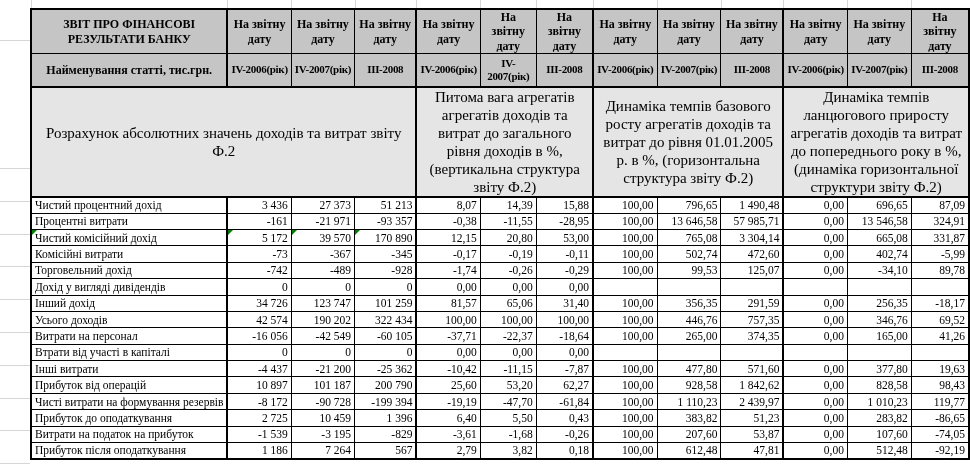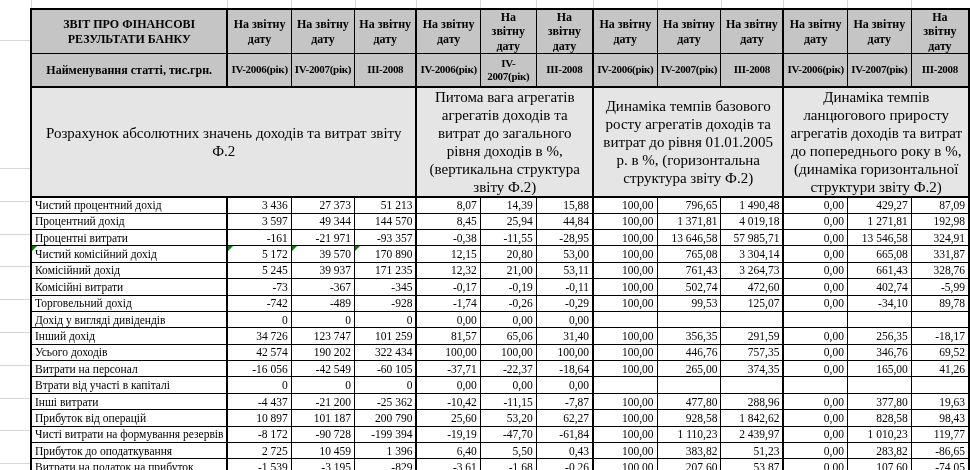--- a/index.html
+++ b/index.html
@@ -127,37 +127,22 @@
           <td class="num bl2">3 436</td>
           <td class="num">27 373</td>
           <td class="num">51 213</td>
           <td class="num bl2">8,07</td>
           <td class="num">14,39</td>
           <td class="num">15,88</td>
           <td class="num bl2">100,00</td>
           <td class="num">796,65</td>
           <td class="num">1 490,48</td>
           <td class="num bl2">0,00</td>
-          <td class="num">429,27</td>
+          <td class="num">696,65</td>
           <td class="num br2">87,09</td>
-        </tr>
-        <tr>
-          <td class="lbl bl2">Процентний  дохід</td>
-          <td class="num bl2">3 597</td>
-          <td class="num">49 344</td>
-          <td class="num">144 570</td>
-          <td class="num bl2">8,45</td>
-          <td class="num">25,94</td>
-          <td class="num">44,84</td>
-          <td class="num bl2">100,00</td>
-          <td class="num">1 371,81</td>
-          <td class="num">4 019,18</td>
-          <td class="num bl2">0,00</td>
-          <td class="num">1 271,81</td>
-          <td class="num br2">192,98</td>
         </tr>
         <tr>
           <td class="lbl bl2">Процентні витрати</td>
           <td class="num bl2">-161</td>
           <td class="num">-21 971</td>
           <td class="num">-93 357</td>
           <td class="num bl2">-0,38</td>
           <td class="num">-11,55</td>
           <td class="num">-28,95</td>
           <td class="num bl2">100,00</td>
@@ -176,35 +161,20 @@
           <td class="num">20,80</td>
           <td class="num">53,00</td>
           <td class="num bl2">100,00</td>
           <td class="num">765,08</td>
           <td class="num">3 304,14</td>
           <td class="num bl2">0,00</td>
           <td class="num">665,08</td>
           <td class="num br2">331,87</td>
         </tr>
         <tr>
-          <td class="lbl bl2">Комісійний дохід</td>
-          <td class="num bl2">5 245</td>
-          <td class="num">39 937</td>
-          <td class="num">171 235</td>
-          <td class="num bl2">12,32</td>
-          <td class="num">21,00</td>
-          <td class="num">53,11</td>
-          <td class="num bl2">100,00</td>
-          <td class="num">761,43</td>
-          <td class="num">3 264,73</td>
-          <td class="num bl2">0,00</td>
-          <td class="num">661,43</td>
-          <td class="num br2">328,76</td>
-        </tr>
-        <tr>
           <td class="lbl bl2">Комісійні витрати</td>
           <td class="num bl2">-73</td>
           <td class="num">-367</td>
           <td class="num">-345</td>
           <td class="num bl2">-0,17</td>
           <td class="num">-0,19</td>
           <td class="num">-0,11</td>
           <td class="num bl2">100,00</td>
           <td class="num">502,74</td>
           <td class="num">472,60</td>
@@ -305,21 +275,21 @@
         <tr>
           <td class="lbl bl2">Інші витрати</td>
           <td class="num bl2">-4 437</td>
           <td class="num">-21 200</td>
           <td class="num">-25 362</td>
           <td class="num bl2">-10,42</td>
           <td class="num">-11,15</td>
           <td class="num">-7,87</td>
           <td class="num bl2">100,00</td>
           <td class="num">477,80</td>
-          <td class="num">288,96</td>
+          <td class="num">571,60</td>
           <td class="num bl2">0,00</td>
           <td class="num">377,80</td>
           <td class="num br2">19,63</td>
         </tr>
         <tr>
           <td class="lbl bl2">Прибуток від операцій</td>
           <td class="num bl2">10 897</td>
           <td class="num">101 187</td>
           <td class="num">200 790</td>
           <td class="num bl2">25,60</td>

